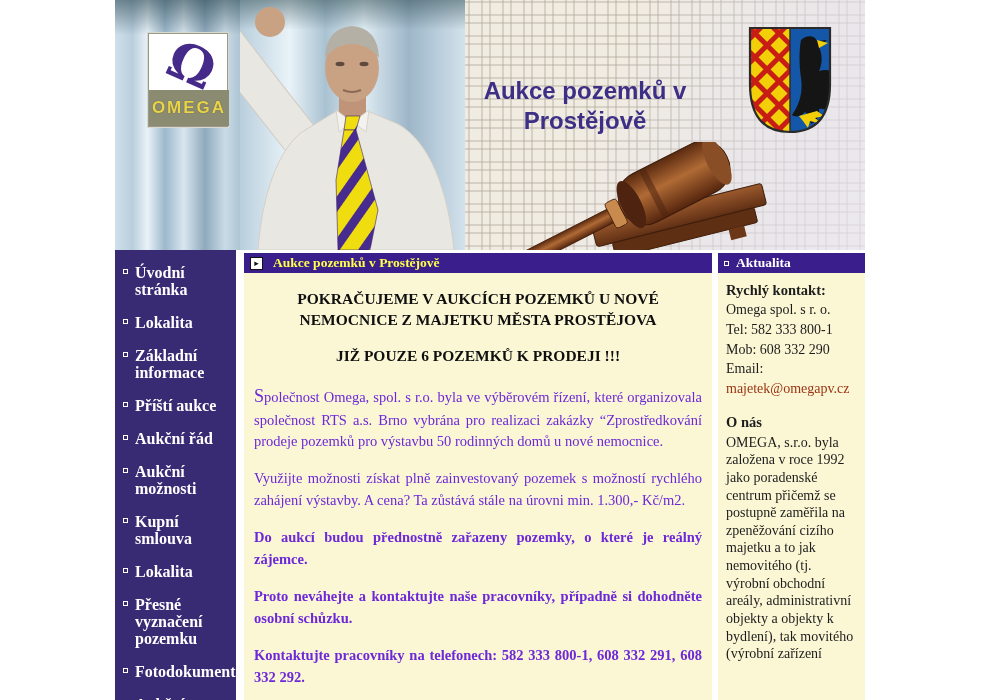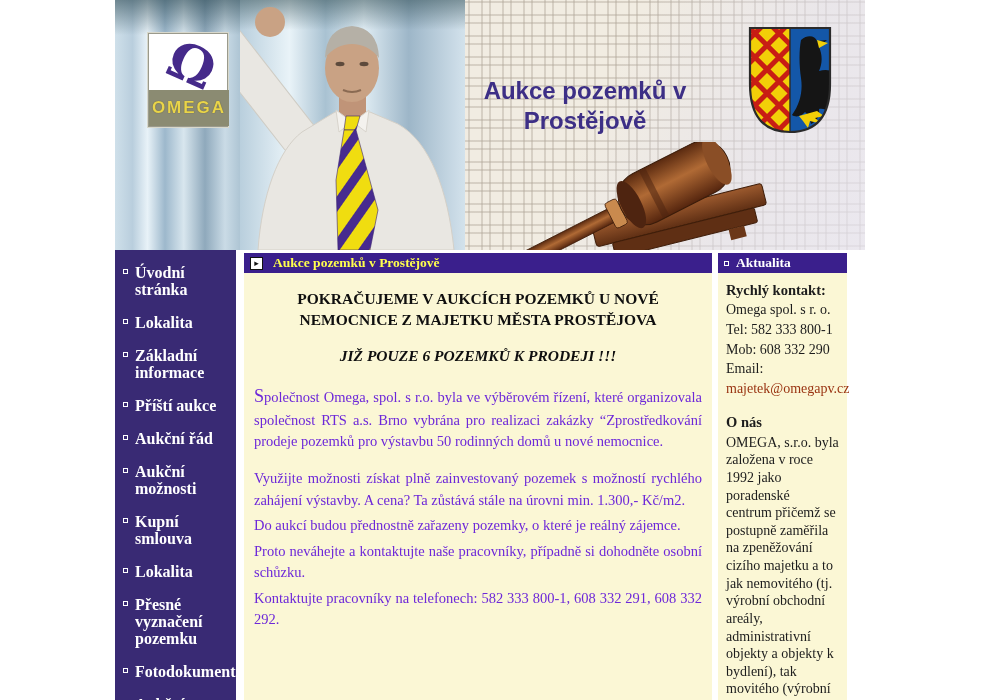--- a/index.html
+++ b/index.html
@@ -54,35 +54,35 @@
 
   
   .main { position:absolute; left:0; top:250px; width:750px; height:450px; background:#ffffff; }
 
   .menu-col { position:absolute; left:0; top:0; width:121px; height:450px; background:#392a74; padding:14px 6px 0 8px; }
   .menu-item { display:flex; align-items:flex-start; margin-bottom:16px; cursor:pointer; }
   .menu-item .bullet { flex:0 0 auto; width:5px; height:5px; border:1.5px solid #ffffff; margin:5px 7px 0 0; }
   .menu-item .lbl { color:#ffffff; font-weight:bold; font-size:16px; line-height:17px; }
 
   .content-col { position:absolute; left:129px; top:3px; width:468px; height:447px; background:#fbf7d5; }
-  .right-col   { position:absolute; left:603px; top:3px; width:129px; height:447px; background:#fbf7d5; }
+  .right-col   { position:absolute; left:603px; top:3px; width:147px; height:447px; background:#fbf7d5; }
 
   .bar { height:20px; background:#3a1f8c; display:flex; align-items:center; padding:0 6px; }
   .bar-icon { width:13px; height:13px; background:#ffffff; border:1px solid #111; margin-right:10px;
     display:flex; align-items:center; justify-content:center; font-size:9px; line-height:1; color:#111; cursor:pointer;
     font-family:"DejaVu Sans",sans-serif; }
   .bar-title { color:#ffff4d; font-weight:bold; font-size:13.5px; }
   .bar .sq-bullet { width:5px; height:5px; border:1.5px solid #ffffff; margin-right:7px; }
   .bar-title-white { color:#ffffff; font-weight:bold; font-size:13.5px; }
 
   .content-body { padding:16px 10px 0 10px; }
   .headline { text-align:center; font-weight:bold; font-size:15.5px; line-height:1.35; color:#0f0f0f; }
-  .headline2 { margin-top:15px;font-style:italic; }
+  .headline2 { margin-top:15px; }
   .content-body p { margin-top:16px; font-size:14.5px; line-height:1.48; color:#6d28d9; text-align:justify; }
-  .content-body p.joined { margin-top:4px; }
+  .content-body p.joined { margin-top:16px;font-weight:bold; }
   .p-first::first-letter { font-size:125%; }
   .muted { color:#82755a; }
   .center-links { margin-top:4px; text-align:center; }
   .center-links a { display:block; color:#993311; font-size:14.5px; line-height:1.5; text-decoration:underline; cursor:pointer; }
 
   .right-body { padding:8px 8px 0 8px; font-size:14px; line-height:1.26; color:#1c1c1c; }
   .right-body .rb-head { font-weight:bold; font-size:14.5px; margin-bottom:2px; }
   .right-body .rb-line { margin-bottom:2px; }
   .right-body a { color:#993311; cursor:pointer; }
   .about-block { margin-top:16px; }

